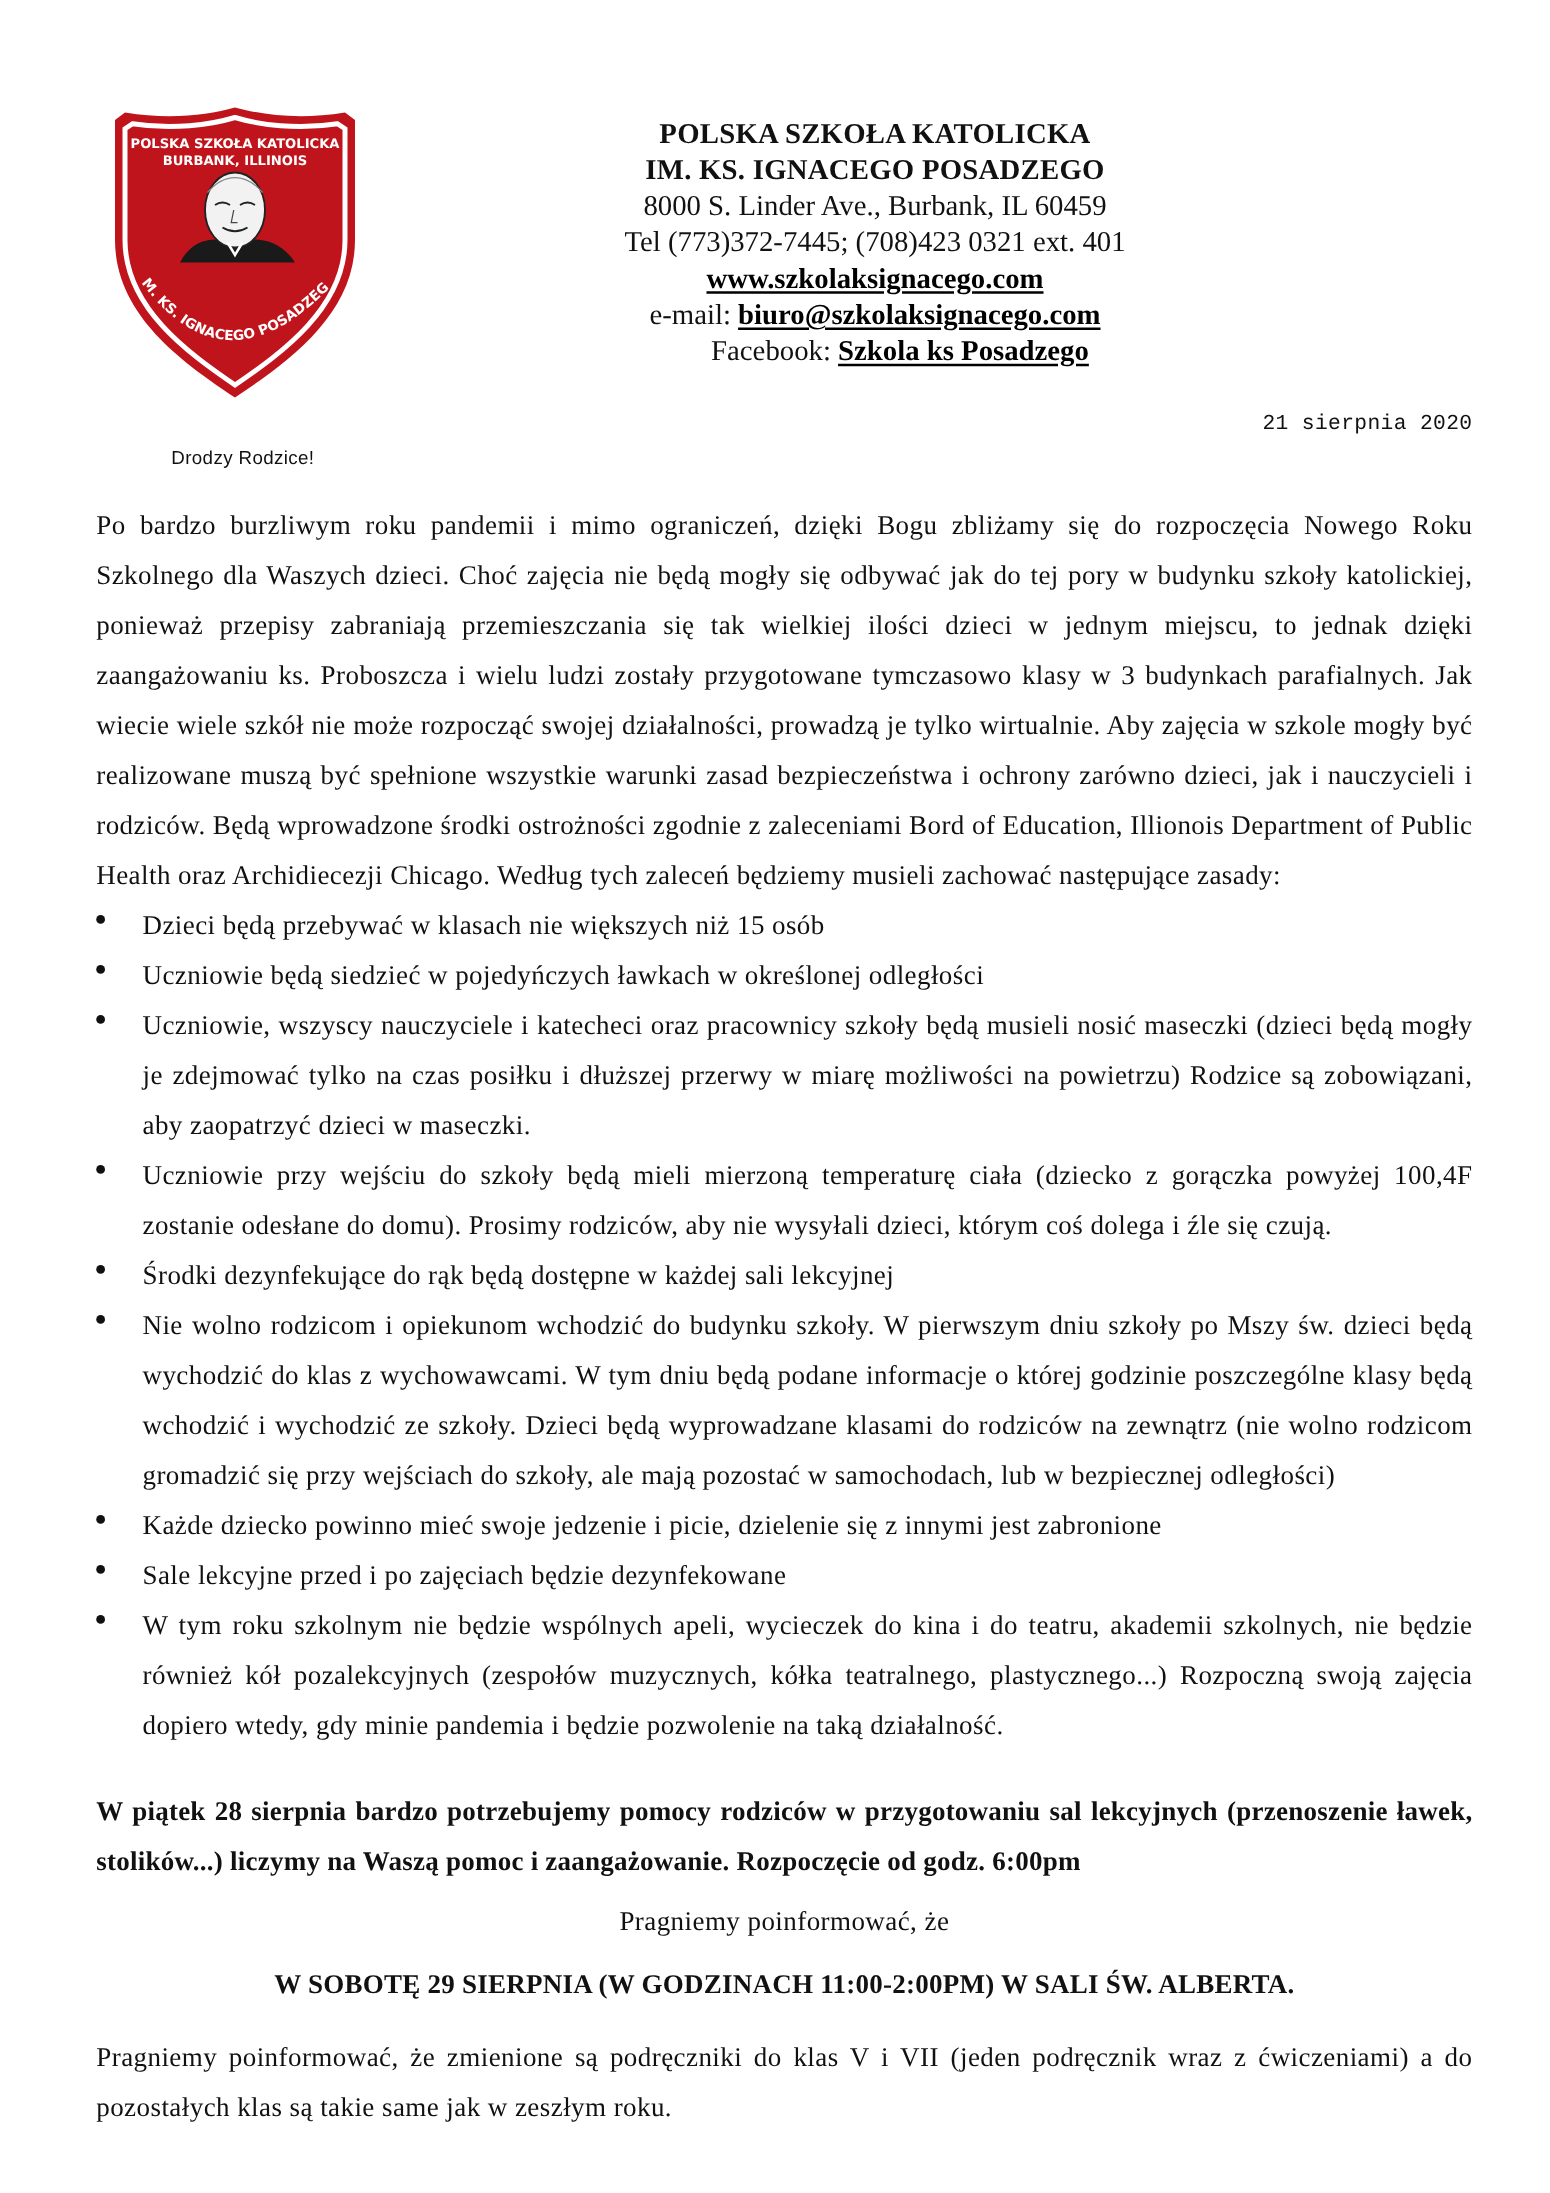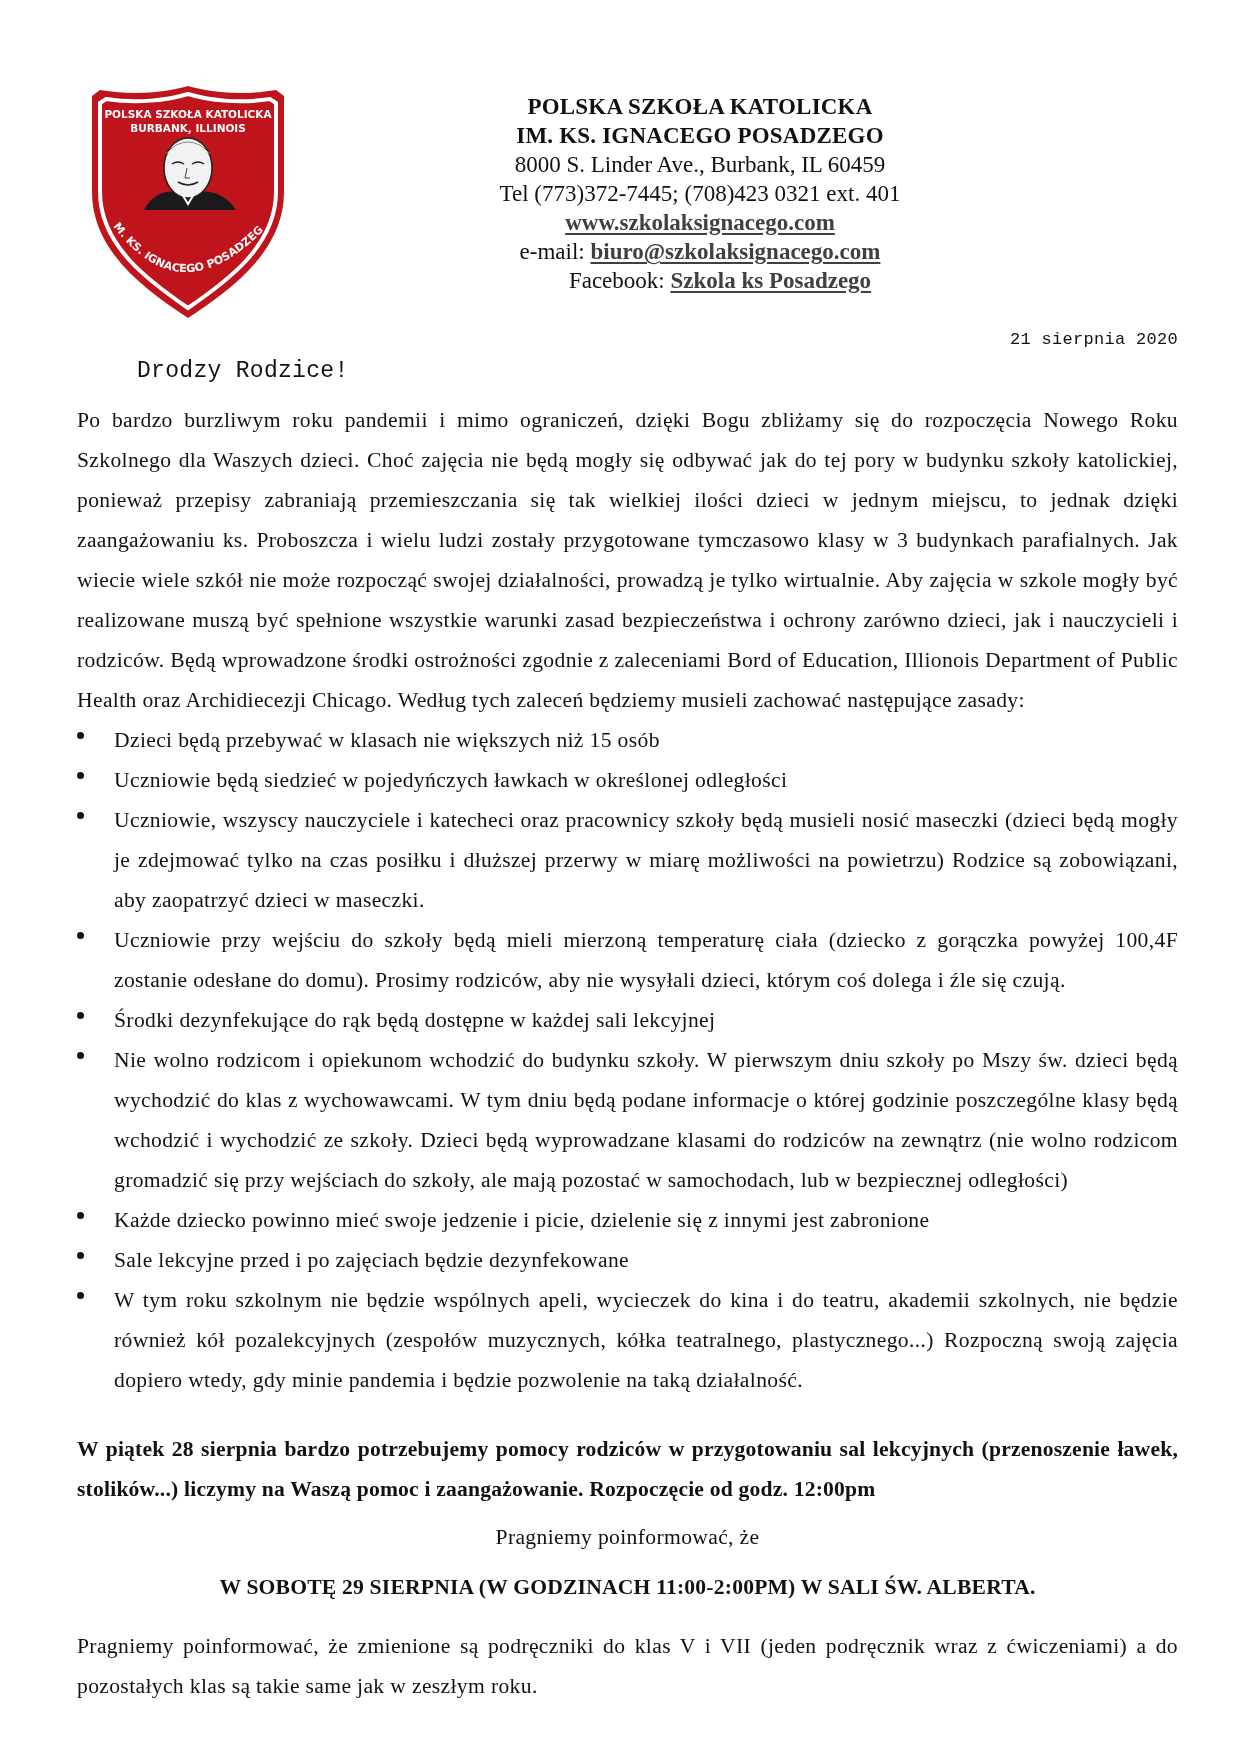--- a/index.html
+++ b/index.html
@@ -40,43 +40,43 @@
       font-family: "Liberation Serif", "DejaVu Serif", serif;
       font-size: 23px;
       line-height: 29px;
     }
     .header .school-name {
       font-weight: bold;
       font-size: 23px;
       letter-spacing: 0.2px;
     }
     .header .link {
-      color: #404040;
+      color: #000000;
       text-decoration: underline;
       text-underline-offset: 3px;
       font-weight: bold;
     }
     .header .line { display: block; white-space: nowrap; }
     .header .line.fb { padding-left: 40px; }
 
     
     .date {
       position: absolute;
       right: 62px;
       top: 330px;
       font-family: Liberation Mono, monospace;
       font-size: 17px;
       letter-spacing: 0.3px;
     }
     .salutation {
       position: absolute;
       left: 137px;
       top: 358px;
-      font-family: Liberation Mono, monospace;
-      font-size: 23px;
+      font-family: Liberation Sans, sans-serif;
+      font-size: 15px;
       letter-spacing: 0.3px;
     }
     .content {
       position: absolute;
       left: 77px;
       top: 400px;
       width: 1101px;
       font-family: "Liberation Serif", "DejaVu Serif", serif;
       font-size: 21.6px;
       line-height: 40px;
@@ -191,21 +191,21 @@
       <li><span class="bullet"></span><span>Uczniowie przy wejściu do szkoły będą mieli mierzoną temperaturę ciała (dziecko z gorączka powyżej 100,4F zostanie odesłane do domu). Prosimy rodziców, aby nie wysyłali dzieci, którym coś dolega i źle się czują.</span></li>
       <li><span class="bullet"></span><span>Środki dezynfekujące do rąk będą dostępne w każdej sali lekcyjnej</span></li>
       <li><span class="bullet"></span><span>Nie wolno rodzicom i opiekunom wchodzić do budynku szkoły. W pierwszym dniu szkoły po Mszy św. dzieci będą wychodzić do klas z wychowawcami. W tym dniu będą podane informacje o której godzinie poszczególne klasy będą wchodzić i wychodzić ze szkoły. Dzieci będą wyprowadzane klasami do rodziców na zewnątrz (nie wolno rodzicom gromadzić się przy wejściach do szkoły, ale mają pozostać w samochodach, lub w bezpiecznej odległości)</span></li>
       <li><span class="bullet"></span><span>Każde dziecko powinno mieć swoje jedzenie i picie, dzielenie się z innymi jest zabronione</span></li>
       <li><span class="bullet"></span><span>Sale lekcyjne przed i po zajęciach będzie dezynfekowane</span></li>
       <li><span class="bullet"></span><span>W tym roku szkolnym nie będzie wspólnych apeli, wycieczek do kina i do teatru, akademii szkolnych, nie będzie również kół pozalekcyjnych (zespołów muzycznych, kółka teatralnego, plastycznego...) Rozpoczną swoją zajęcia dopiero wtedy, gdy minie pandemia i będzie pozwolenie na taką działalność.</span></li>
     </ul>
 
     <div class="spacer"></div>
 
-    <p class="bold-para">W piątek 28 sierpnia bardzo potrzebujemy pomocy rodziców w przygotowaniu sal lekcyjnych (przenoszenie ławek, stolików...) liczymy na Waszą pomoc i zaangażowanie. Rozpoczęcie od godz. 12:00pm</p>
+    <p class="bold-para">W piątek 28 sierpnia bardzo potrzebujemy pomocy rodziców w przygotowaniu sal lekcyjnych (przenoszenie ławek, stolików...) liczymy na Waszą pomoc i zaangażowanie. Rozpoczęcie od godz. 6:00pm</p>
 
     <p class="center-line">Pragniemy poinformować, że</p>
 
     <div class="announce">
       <div>W SOBOTĘ 29 SIERPNIA (W GODZINACH 11:00-2:00PM) W SALI ŚW. ALBERTA.</div>
     </div>
 
     <p class="final">Pragniemy poinformować, że zmienione są podręczniki do klas V i VII (jeden podręcznik wraz z ćwiczeniami) a do pozostałych klas są takie same jak w zeszłym roku.</p>
   </div>
 </div>

